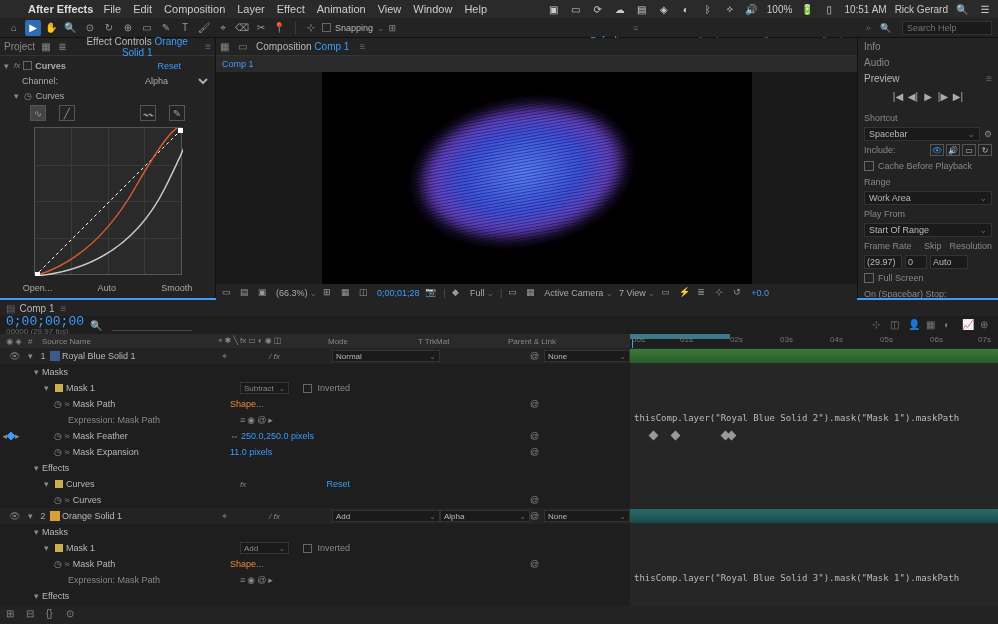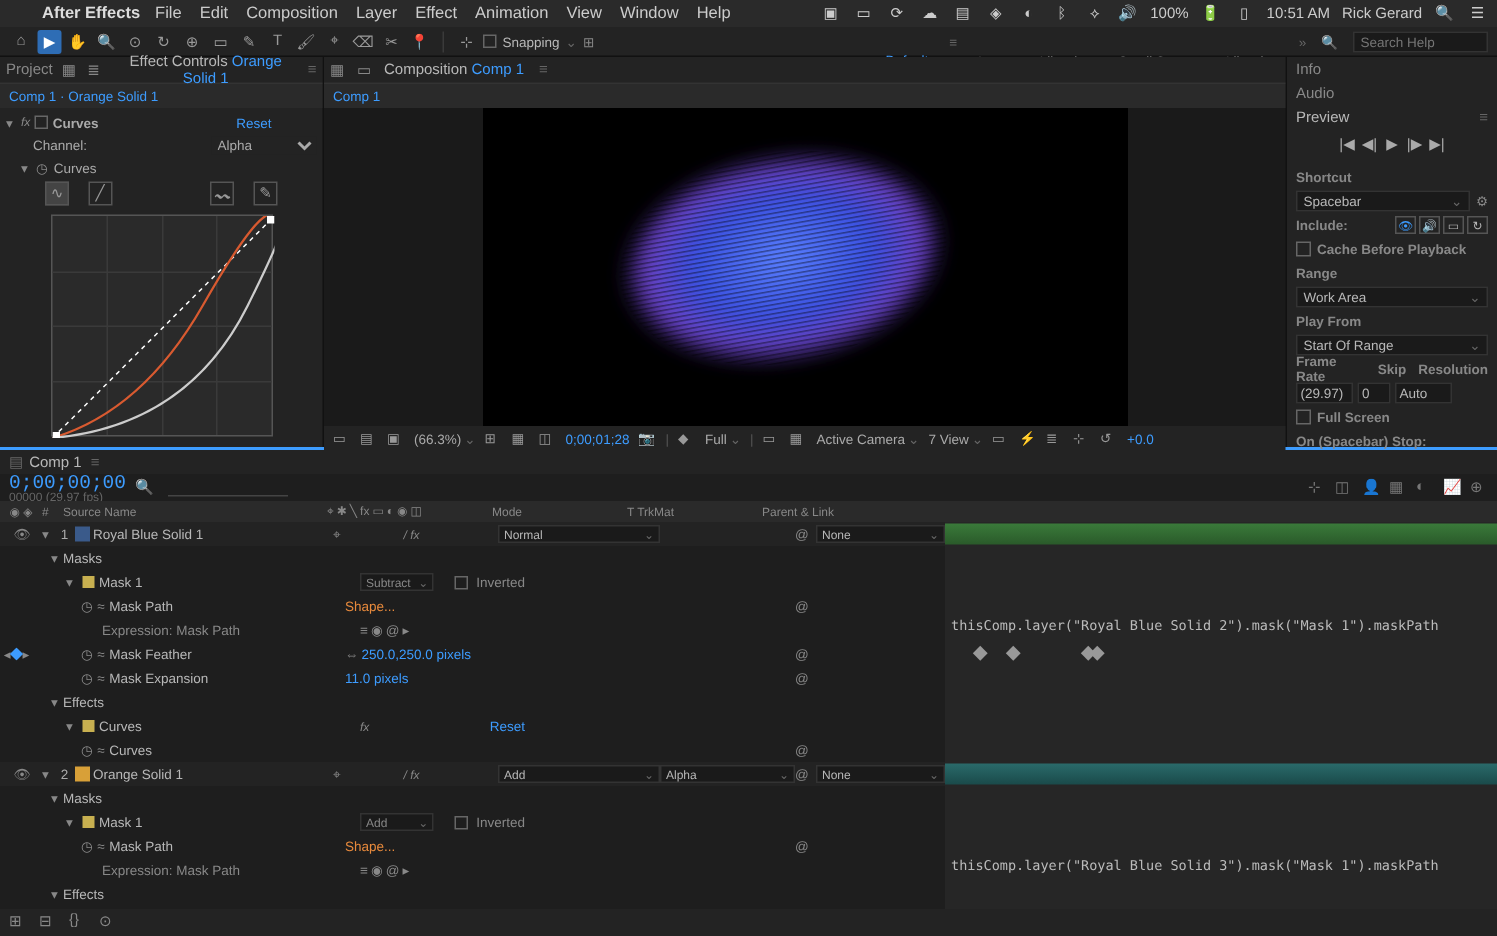--- a/index.html
+++ b/index.html
@@ -62,21 +62,21 @@
 .comp-canvas svg { position: absolute; top: 0; left: 0; }
 .comp-footer { height: 18px; background: #232323; display: flex; align-items: center; padding: 0 6px; gap: 6px; font-size: 9px; color: #aaa; }
 .comp-footer .drop { display: flex; align-items: center; gap: 2px; }
 .comp-footer .sep2 { color: #555; }
 .comp-footer-icon { width: 12px; height: 12px; color: #999; }
 
 
 .right-section { padding: 4px 6px; font-size: 9px; }
 .right-header { background: #232323; height: 16px; display: flex; align-items: center; padding: 0 6px; color: #888; font-size: 10px; }
 .right-row { display: flex; align-items: center; height: 16px; gap: 4px; }
-.right-row .lbl { color: #888; font-weight: bold; }
+.right-row .lbl { color: #888; }
 .right-dropdown { background: #1a1a1a; border: 1px solid #333; height: 14px; flex: 1; padding: 0 4px; display: flex; align-items: center; justify-content: space-between; }
 .right-checkbox { width: 10px; height: 10px; border: 1px solid #666; }
 .right-checkbox.checked { background: #555; }
 .right-icons { display: flex; gap: 2px; }
 .right-icons .ri { width: 14px; height: 12px; border: 1px solid #555; display: flex; align-items: center; justify-content: center; font-size: 8px; }
 .right-field { background: #1a1a1a; border: 1px solid #333; width: 38px; height: 14px; padding: 0 2px; display: flex; align-items: center; }
 .transport { display: flex; justify-content: center; gap: 3px; padding: 4px 0; }
 .transport .tbtn { width: 12px; height: 12px; display: flex; align-items: center; justify-content: center; color: #aaa; }
 
 
@@ -209,21 +209,20 @@
   <div class="left-panel">
     <div class="panel-header">
       <span class="panel-tab">Project</span>
       <span class="panel-small-icon">▦</span>
       <span class="panel-small-icon">≣</span>
       <span class="panel-tab active">
         <span>Effect Controls </span><span class="hl">Orange Solid 1</span>
       </span>
       <span style="margin-left:auto;color:#666">≡</span>
     </div>
-    <div class="breadcrumb">Comp 1 · Orange Solid 1</div>
     <div class="curves-body">
       <div class="curves-row">
         <span class="twirl">▾</span>
         <span class="fx-badge">fx</span>
         <span class="checkbox-sm" style="margin:0 3px"></span>
         <span class="label" style="font-weight:600">Curves</span>
         <span class="link" style="margin-left:auto;margin-right:30px">Reset</span>
       </div>
       <div class="curves-row">
         <span style="width:18px"></span>
@@ -471,20 +470,32 @@
           <span>fx</span>
           <span>▭</span>
           <span>◐</span>
           <span>◉</span>
           <span>◫</span>
       </span>
       <span style="width:90px">Mode</span>
       <span style="width:90px">T  TrkMat</span>
       <span style="width:100px">Parent &amp; Link</span>
     </div>
+    <div class="tl-ruler">
+      <div class="tl-playhead" style="left:2px"></div>
+      <div style="position:absolute;left:0;top:0;height:5px;width:100px;background:#3a7a8a"></div>
+      <span class="tl-tick" style="left:2px">00s</span>
+      <span class="tl-tick" style="left:50px">01s</span>
+      <span class="tl-tick" style="left:100px">02s</span>
+      <span class="tl-tick" style="left:150px">03s</span>
+      <span class="tl-tick" style="left:200px">04s</span>
+      <span class="tl-tick" style="left:250px">05s</span>
+      <span class="tl-tick" style="left:300px">06s</span>
+      <span class="tl-tick" style="left:348px">07s</span>
+    </div>
   </div>
 
   <div class="tl-body" id="tl-body">
       <div class="tl-row layer">
     <div class="tl-row-left">
       <div class="tl-av-cols">
             <span class="eye">👁</span>
           </div>
       <span class="tl-twirl">▾</span>
       <span class="tl-num">1</span>

